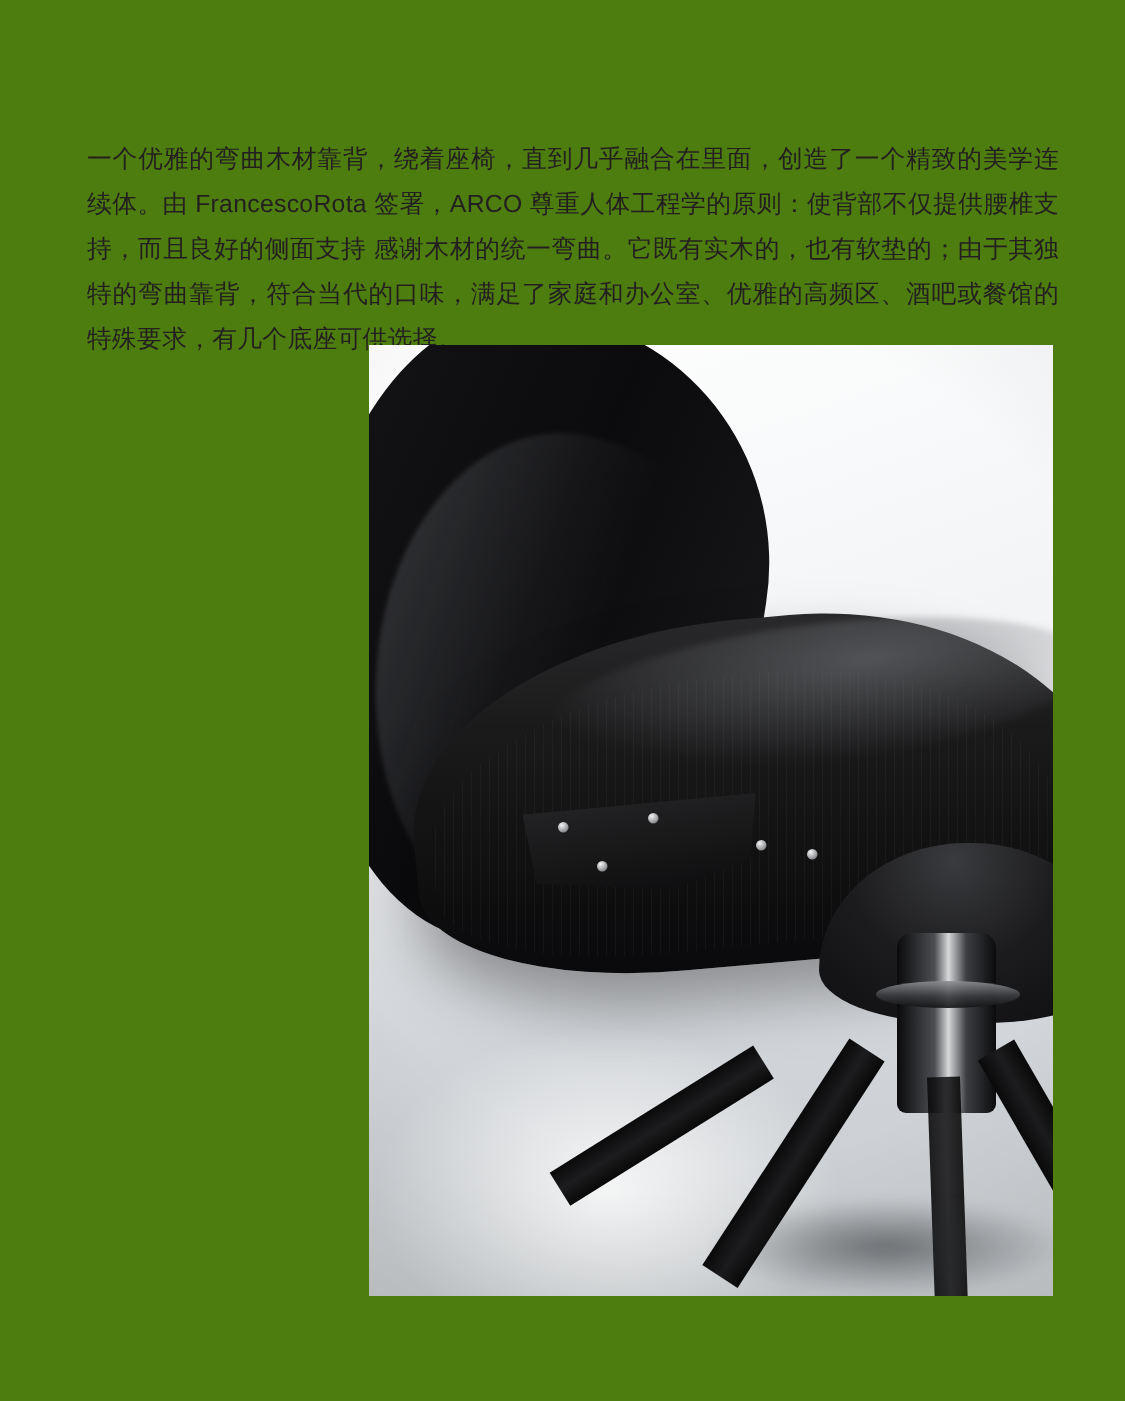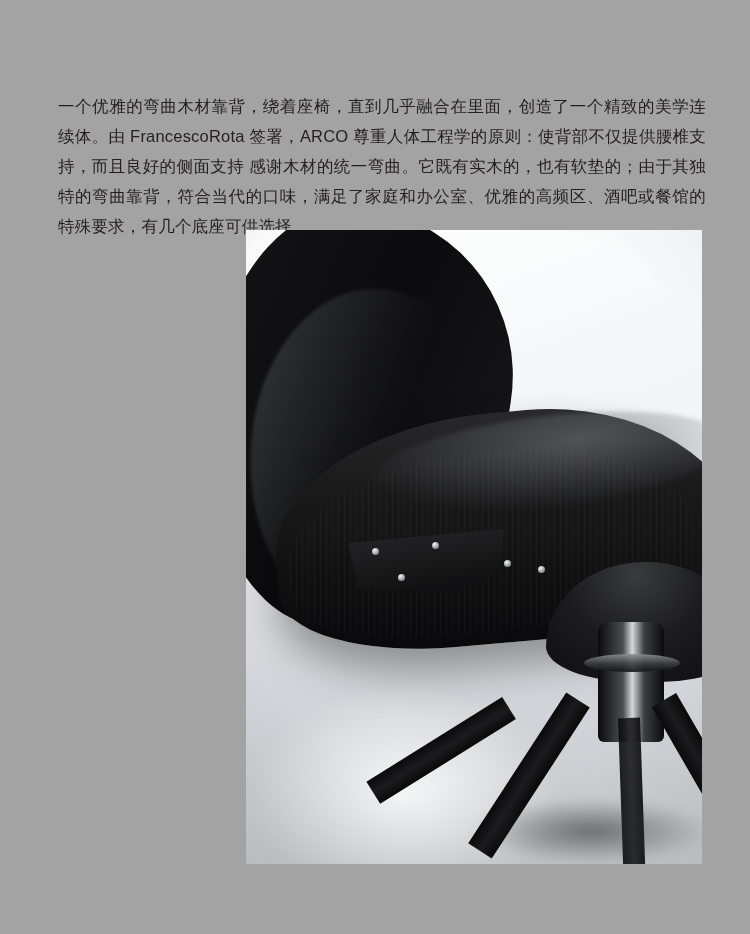--- a/index.html
+++ b/index.html
@@ -11,21 +11,21 @@
     width: 750px;
     height: 934px;
     position: relative;
     font-family: "Liberation Sans", "DejaVu Sans", sans-serif;
     overflow: hidden;
   }
   .page {
     width: 750px;
     height: 934px;
     position: relative;
-    background: #a3a3a3;
+    background: #4d7c0f;
   }
   .description {
     position: absolute;
     left: 58px;
     top: 74px;
     width: 648px;
     font-size: 16.5px;
     line-height: 30px;
     color: #231f20;
     letter-spacing: 0.2px;

